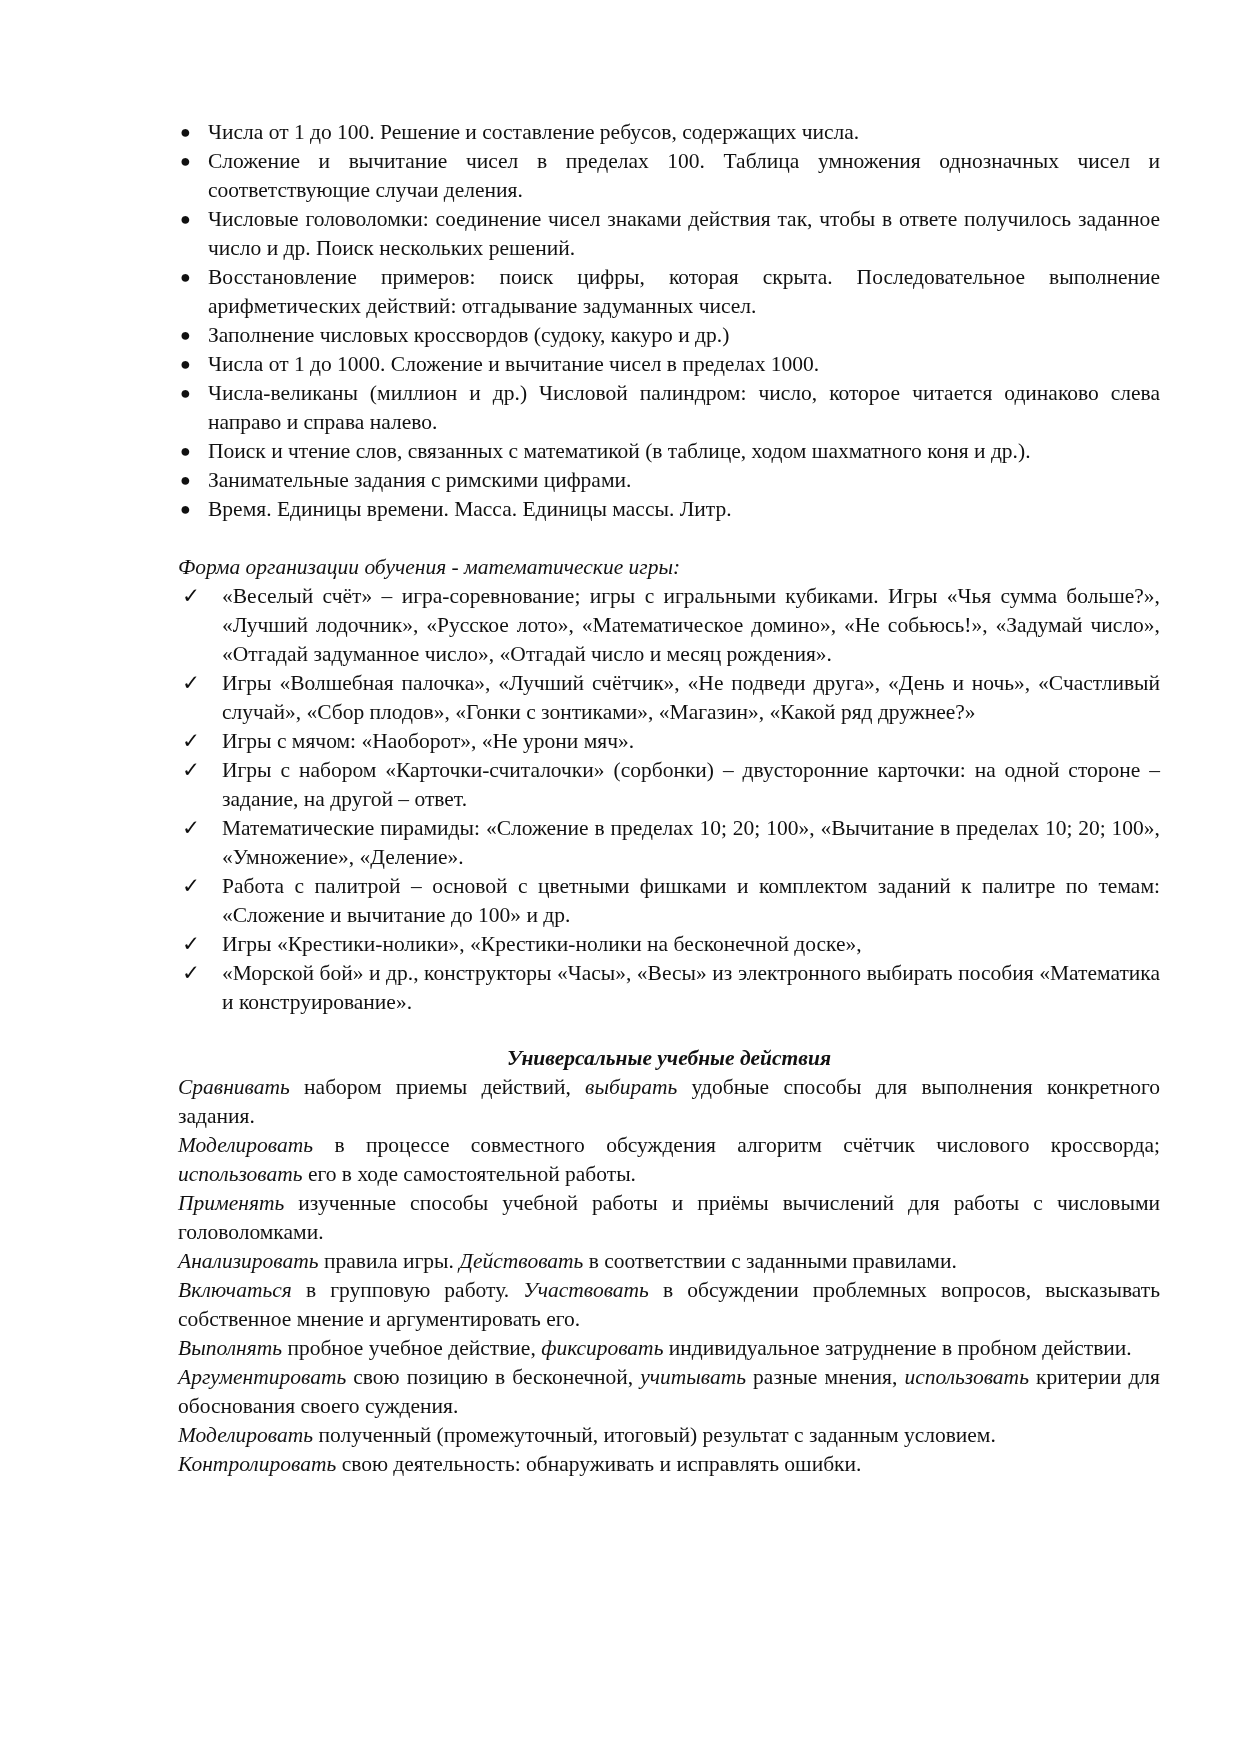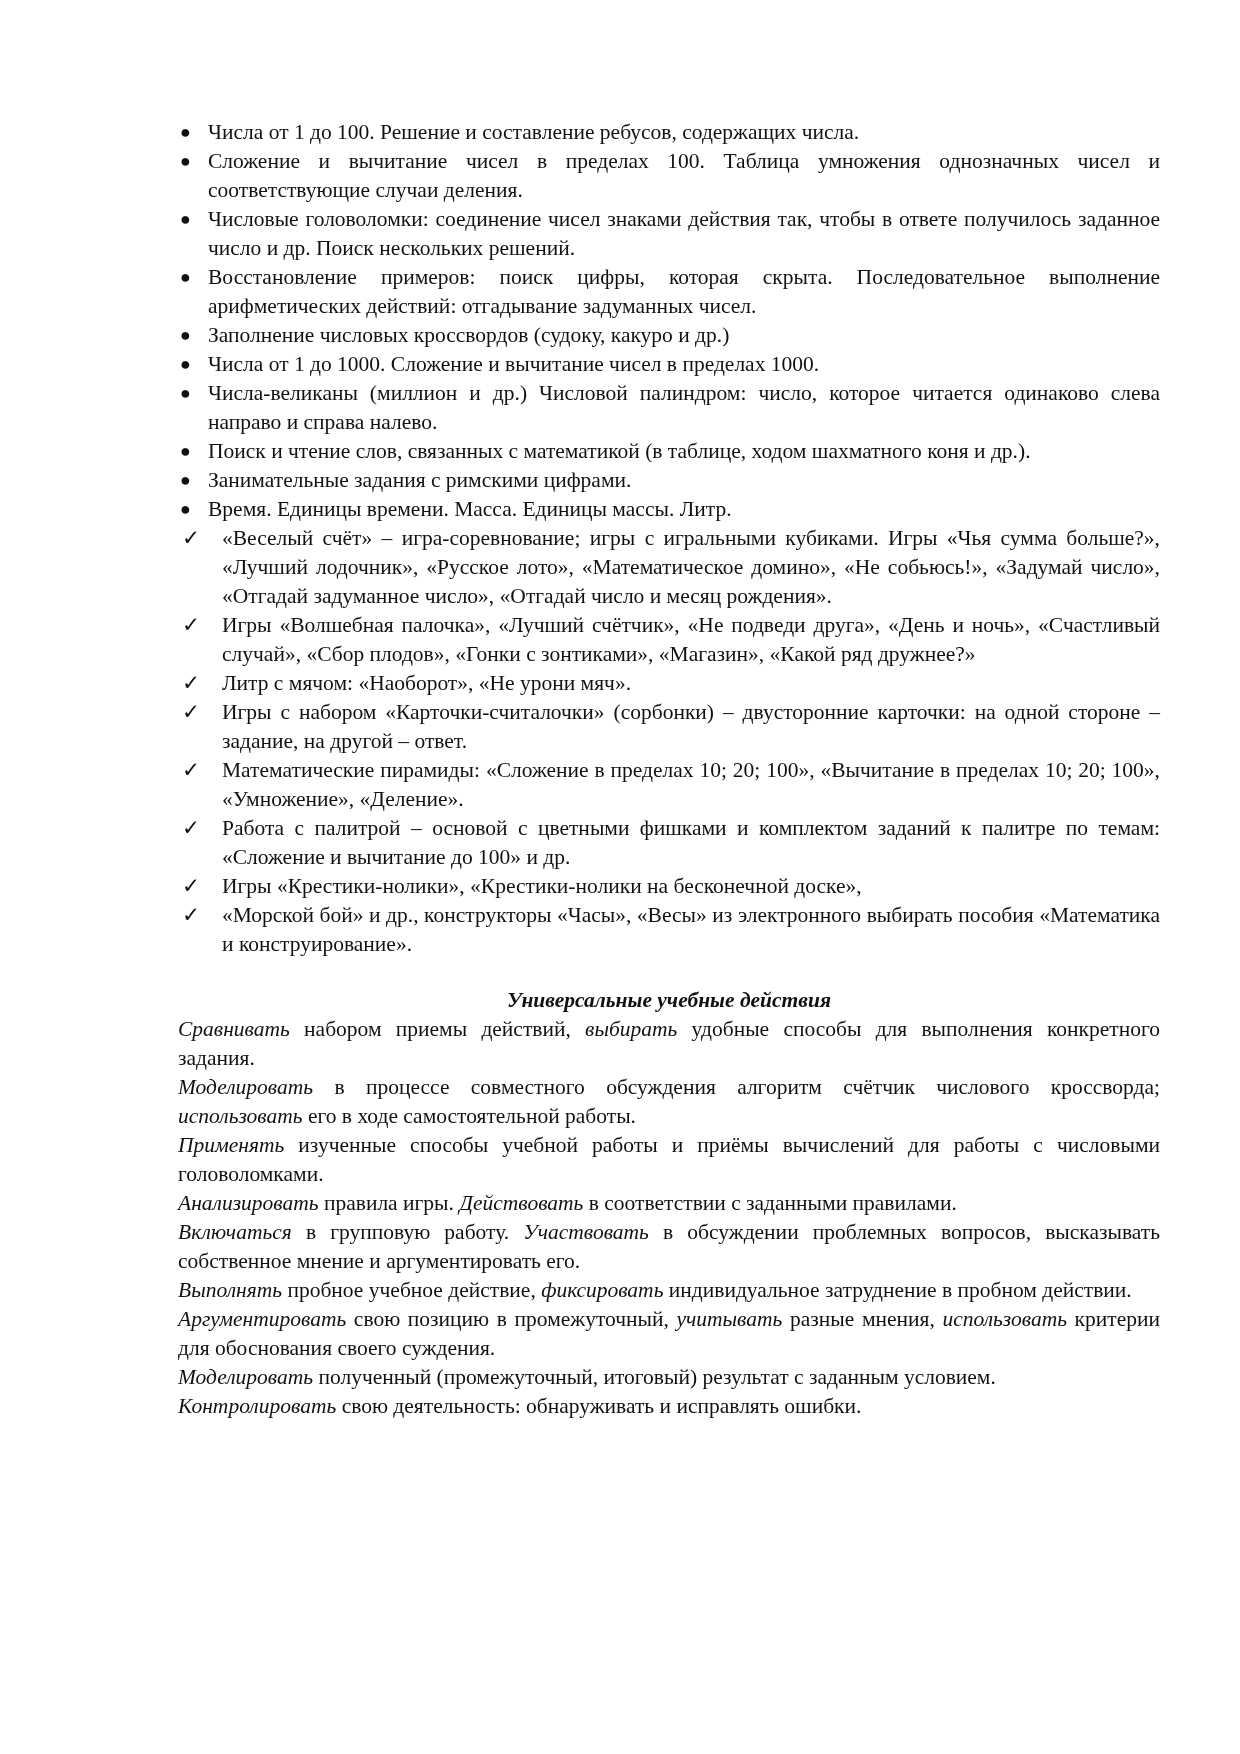--- a/index.html
+++ b/index.html
@@ -25,35 +25,36 @@
       <li><span class="mk">●</span><span>Сложение и вычитание чисел в пределах 100. Таблица умножения однозначных чисел и соответствующие случаи деления.</span></li>
       <li><span class="mk">●</span><span>Числовые головоломки: соединение чисел знаками действия так, чтобы в ответе получилось заданное число и др. Поиск нескольких решений.</span></li>
       <li><span class="mk">●</span><span>Восстановление примеров: поиск цифры, которая скрыта. Последовательное выполнение арифметических действий: отгадывание задуманных чисел.</span></li>
       <li><span class="mk">●</span><span>Заполнение числовых кроссвордов (судоку, какуро и др.)</span></li>
       <li><span class="mk">●</span><span>Числа от 1 до 1000. Сложение и вычитание чисел в пределах 1000.</span></li>
       <li><span class="mk">●</span><span>Числа-великаны (миллион и др.) Числовой палиндром: число, которое читается одинаково слева направо и справа налево.</span></li>
       <li><span class="mk">●</span><span>Поиск и чтение слов, связанных с математикой (в таблице, ходом шахматного коня и др.).</span></li>
       <li><span class="mk">●</span><span>Занимательные задания с римскими цифрами.</span></li>
       <li><span class="mk">●</span><span>Время. Единицы времени. Масса. Единицы массы. Литр.</span></li>
     </ul>
+  <div class="subtitle">Форма организации обучения - математические игры:</div>
   <ul class="checks" id="games">
       <li><span class="mk">✓</span><span>«Веселый счёт» – игра-соревнование; игры с игральными кубиками. Игры «Чья сумма больше?», «Лучший лодочник», «Русское лото», «Математическое домино», «Не собьюсь!», «Задумай число», «Отгадай задуманное число», «Отгадай число и месяц рождения».</span></li>
       <li><span class="mk">✓</span><span>Игры «Волшебная палочка», «Лучший счётчик», «Не подведи друга», «День и ночь», «Счастливый случай», «Сбор плодов», «Гонки с зонтиками», «Магазин», «Какой ряд дружнее?»</span></li>
-      <li><span class="mk">✓</span><span>Литр с мячом: «Наоборот», «Не урони мяч».</span></li>
+      <li><span class="mk">✓</span><span>Игры с мячом: «Наоборот», «Не урони мяч».</span></li>
       <li><span class="mk">✓</span><span>Игры с набором «Карточки-считалочки» (сорбонки) – двусторонние карточки: на одной стороне – задание, на другой – ответ.</span></li>
       <li><span class="mk">✓</span><span>Математические пирамиды: «Сложение в пределах 10; 20; 100», «Вычитание в пределах 10; 20; 100», «Умножение», «Деление».</span></li>
       <li><span class="mk">✓</span><span>Работа с палитрой – основой с цветными фишками и комплектом заданий к палитре по темам: «Сложение и вычитание до 100» и др.</span></li>
       <li><span class="mk">✓</span><span>Игры «Крестики-нолики», «Крестики-нолики на бесконечной доске»,</span></li>
       <li><span class="mk">✓</span><span>«Морской бой» и др., конструкторы «Часы», «Весы» из электронного выбирать пособия «Математика и конструирование».</span></li>
     </ul>
   <div class="section-title">Универсальные учебные действия</div>
   <div id="uud">
       <div class="para"><i>Сравнивать</i><span> набором приемы действий, </span><i>выбирать</i><span> удобные способы для выполнения конкретного задания.</span></div>
       <div class="para"><i>Моделировать</i><span> в процессе совместного обсуждения алгоритм счётчик числового кроссворда; </span><i>использовать</i><span> его в ходе самостоятельной работы.</span></div>
       <div class="para"><i>Применять</i><span> изученные способы учебной работы и приёмы вычислений для работы с числовыми головоломками.</span></div>
       <div class="para"><i>Анализировать</i><span> правила игры. </span><i>Действовать</i><span> в соответствии с заданными правилами.</span></div>
       <div class="para"><i>Включаться</i><span> в групповую работу. </span><i>Участвовать</i><span> в обсуждении проблемных вопросов, высказывать собственное мнение и аргументировать его.</span></div>
       <div class="para"><i>Выполнять</i><span> пробное учебное действие, </span><i>фиксировать</i><span> индивидуальное затруднение в пробном действии.</span></div>
-      <div class="para"><i>Аргументировать</i><span> свою позицию в промежуточный, </span><i>учитывать</i><span> разные мнения, </span><i>использовать</i><span> критерии для обоснования своего суждения.</span></div>
+      <div class="para"><i>Аргументировать</i><span> свою позицию в бесконечной, </span><i>учитывать</i><span> разные мнения, </span><i>использовать</i><span> критерии для обоснования своего суждения.</span></div>
       <div class="para"><i>Моделировать</i><span> полученный (промежуточный, итоговый) результат с заданным условием.</span></div>
       <div class="para"><i>Контролировать</i><span> свою деятельность: обнаруживать и исправлять ошибки.</span></div>
     </div>
 </div>
 
 </body></html>

